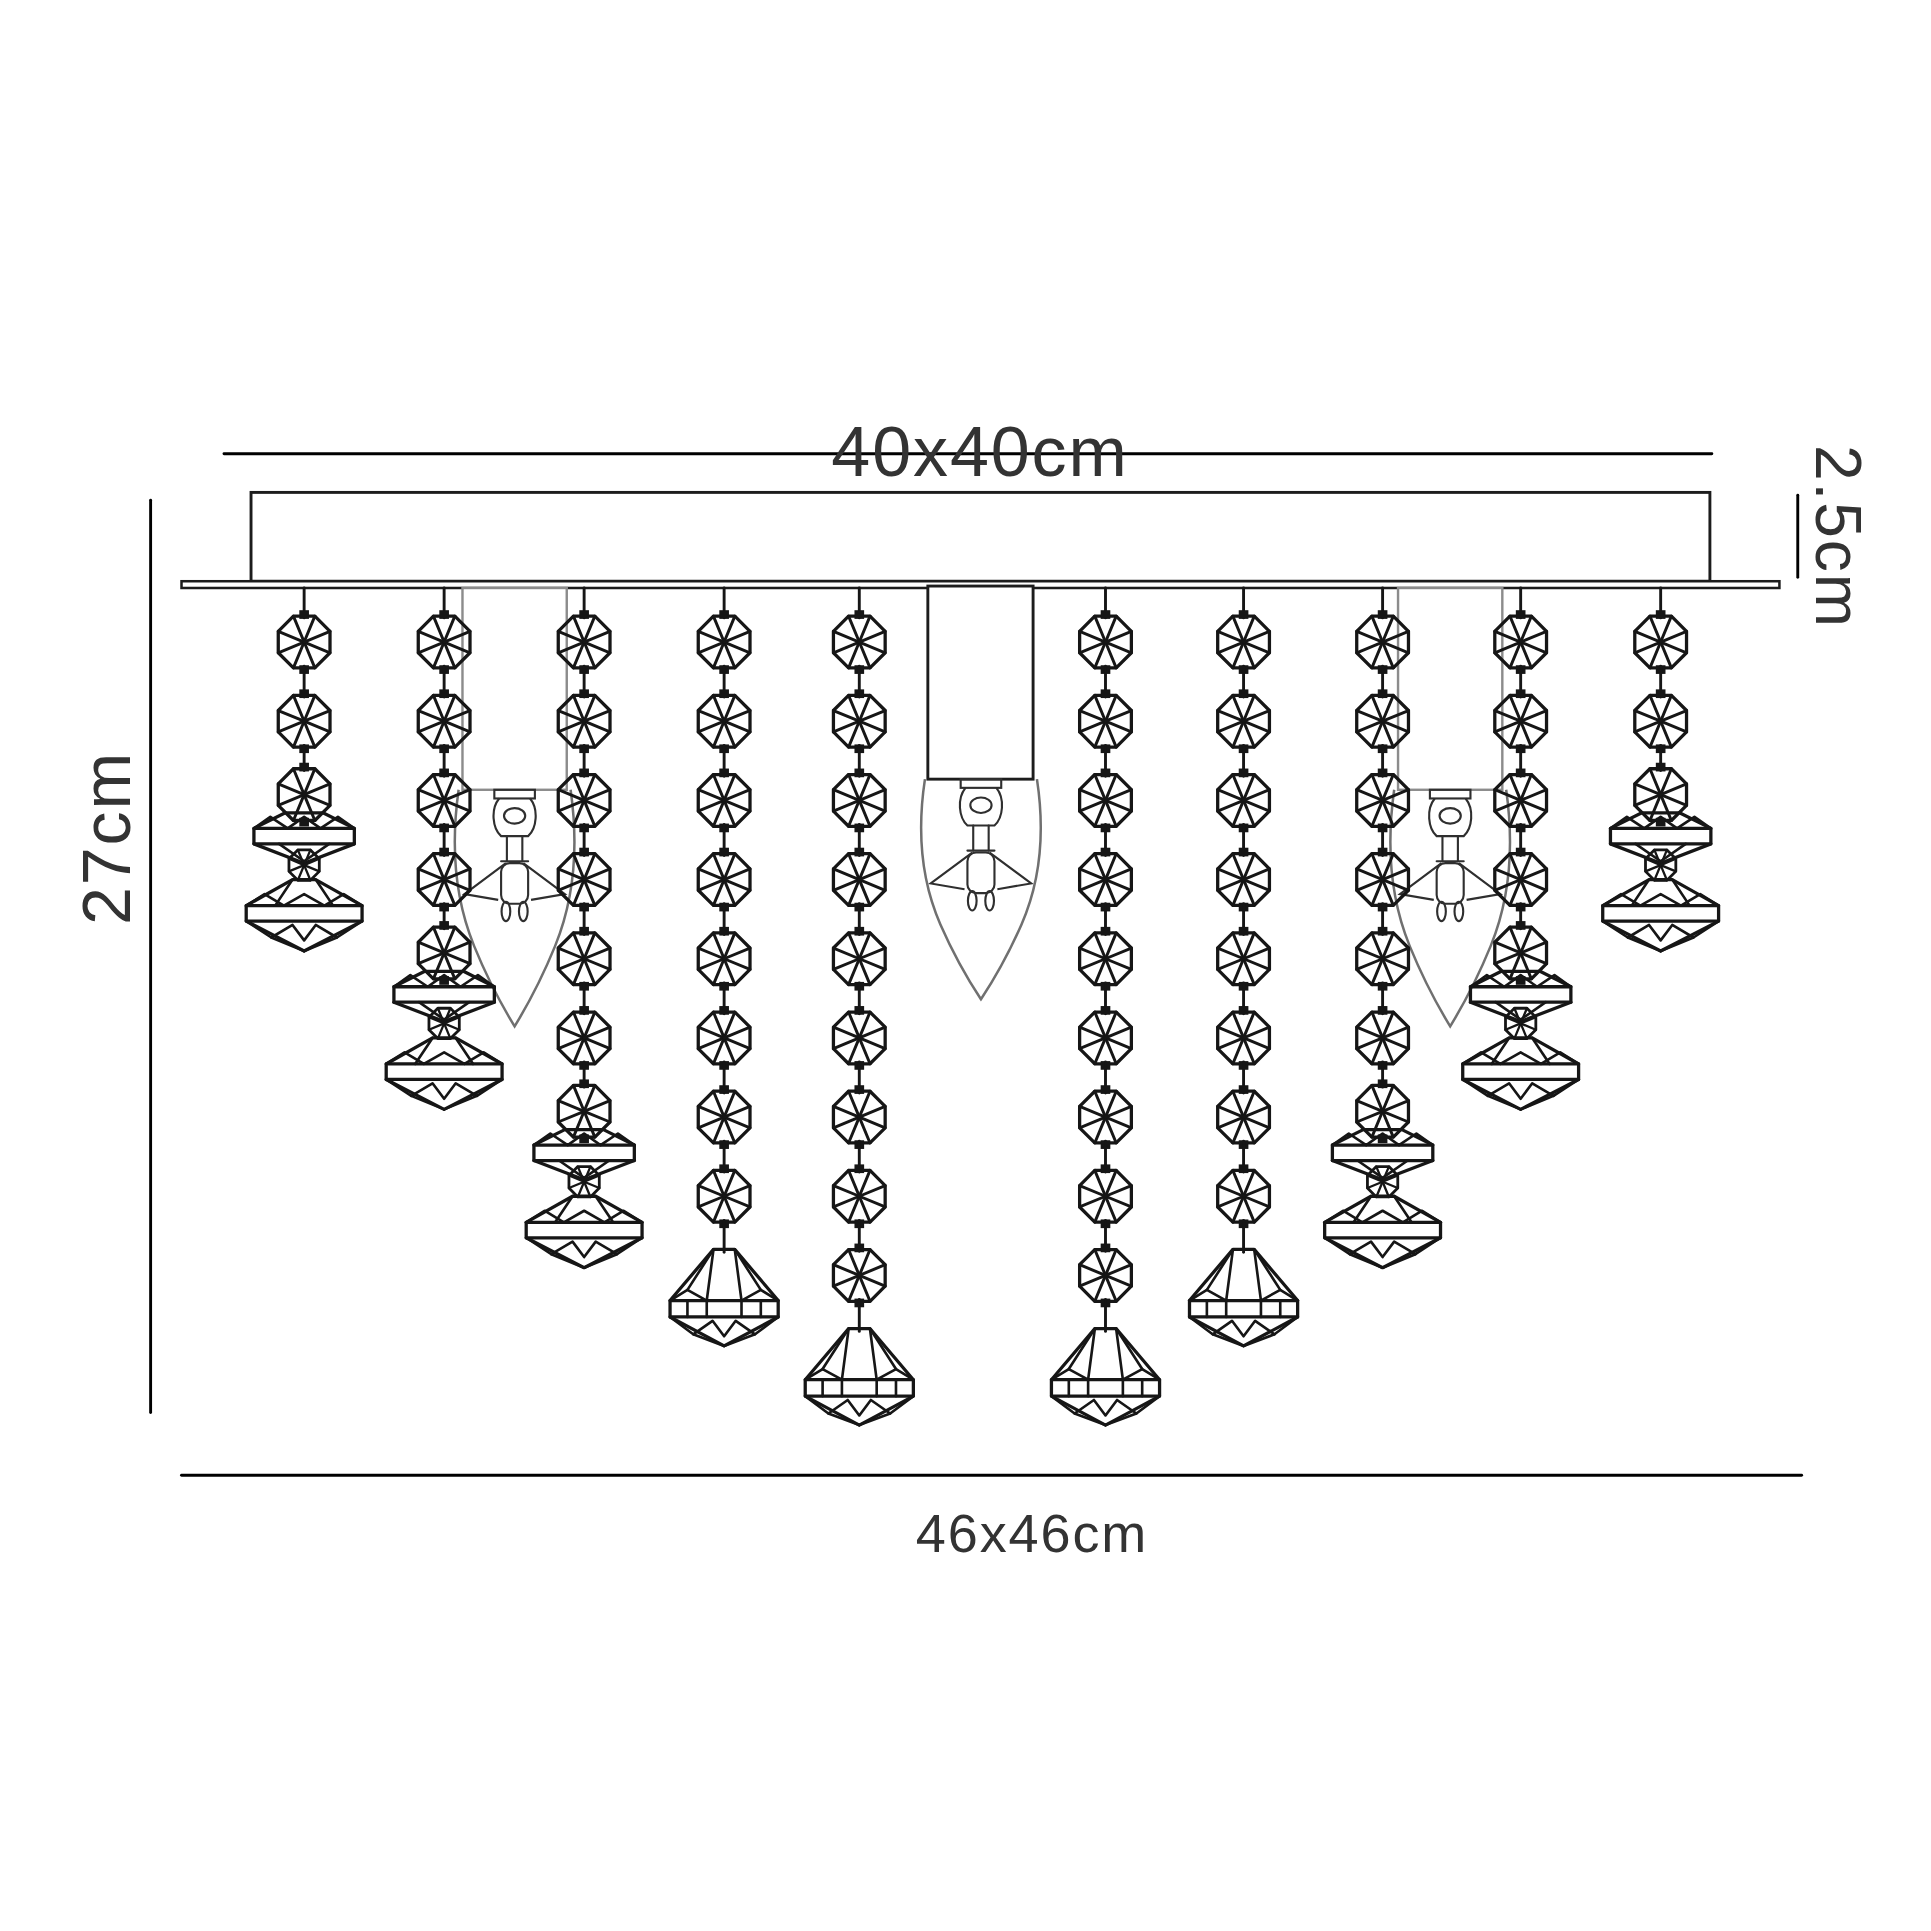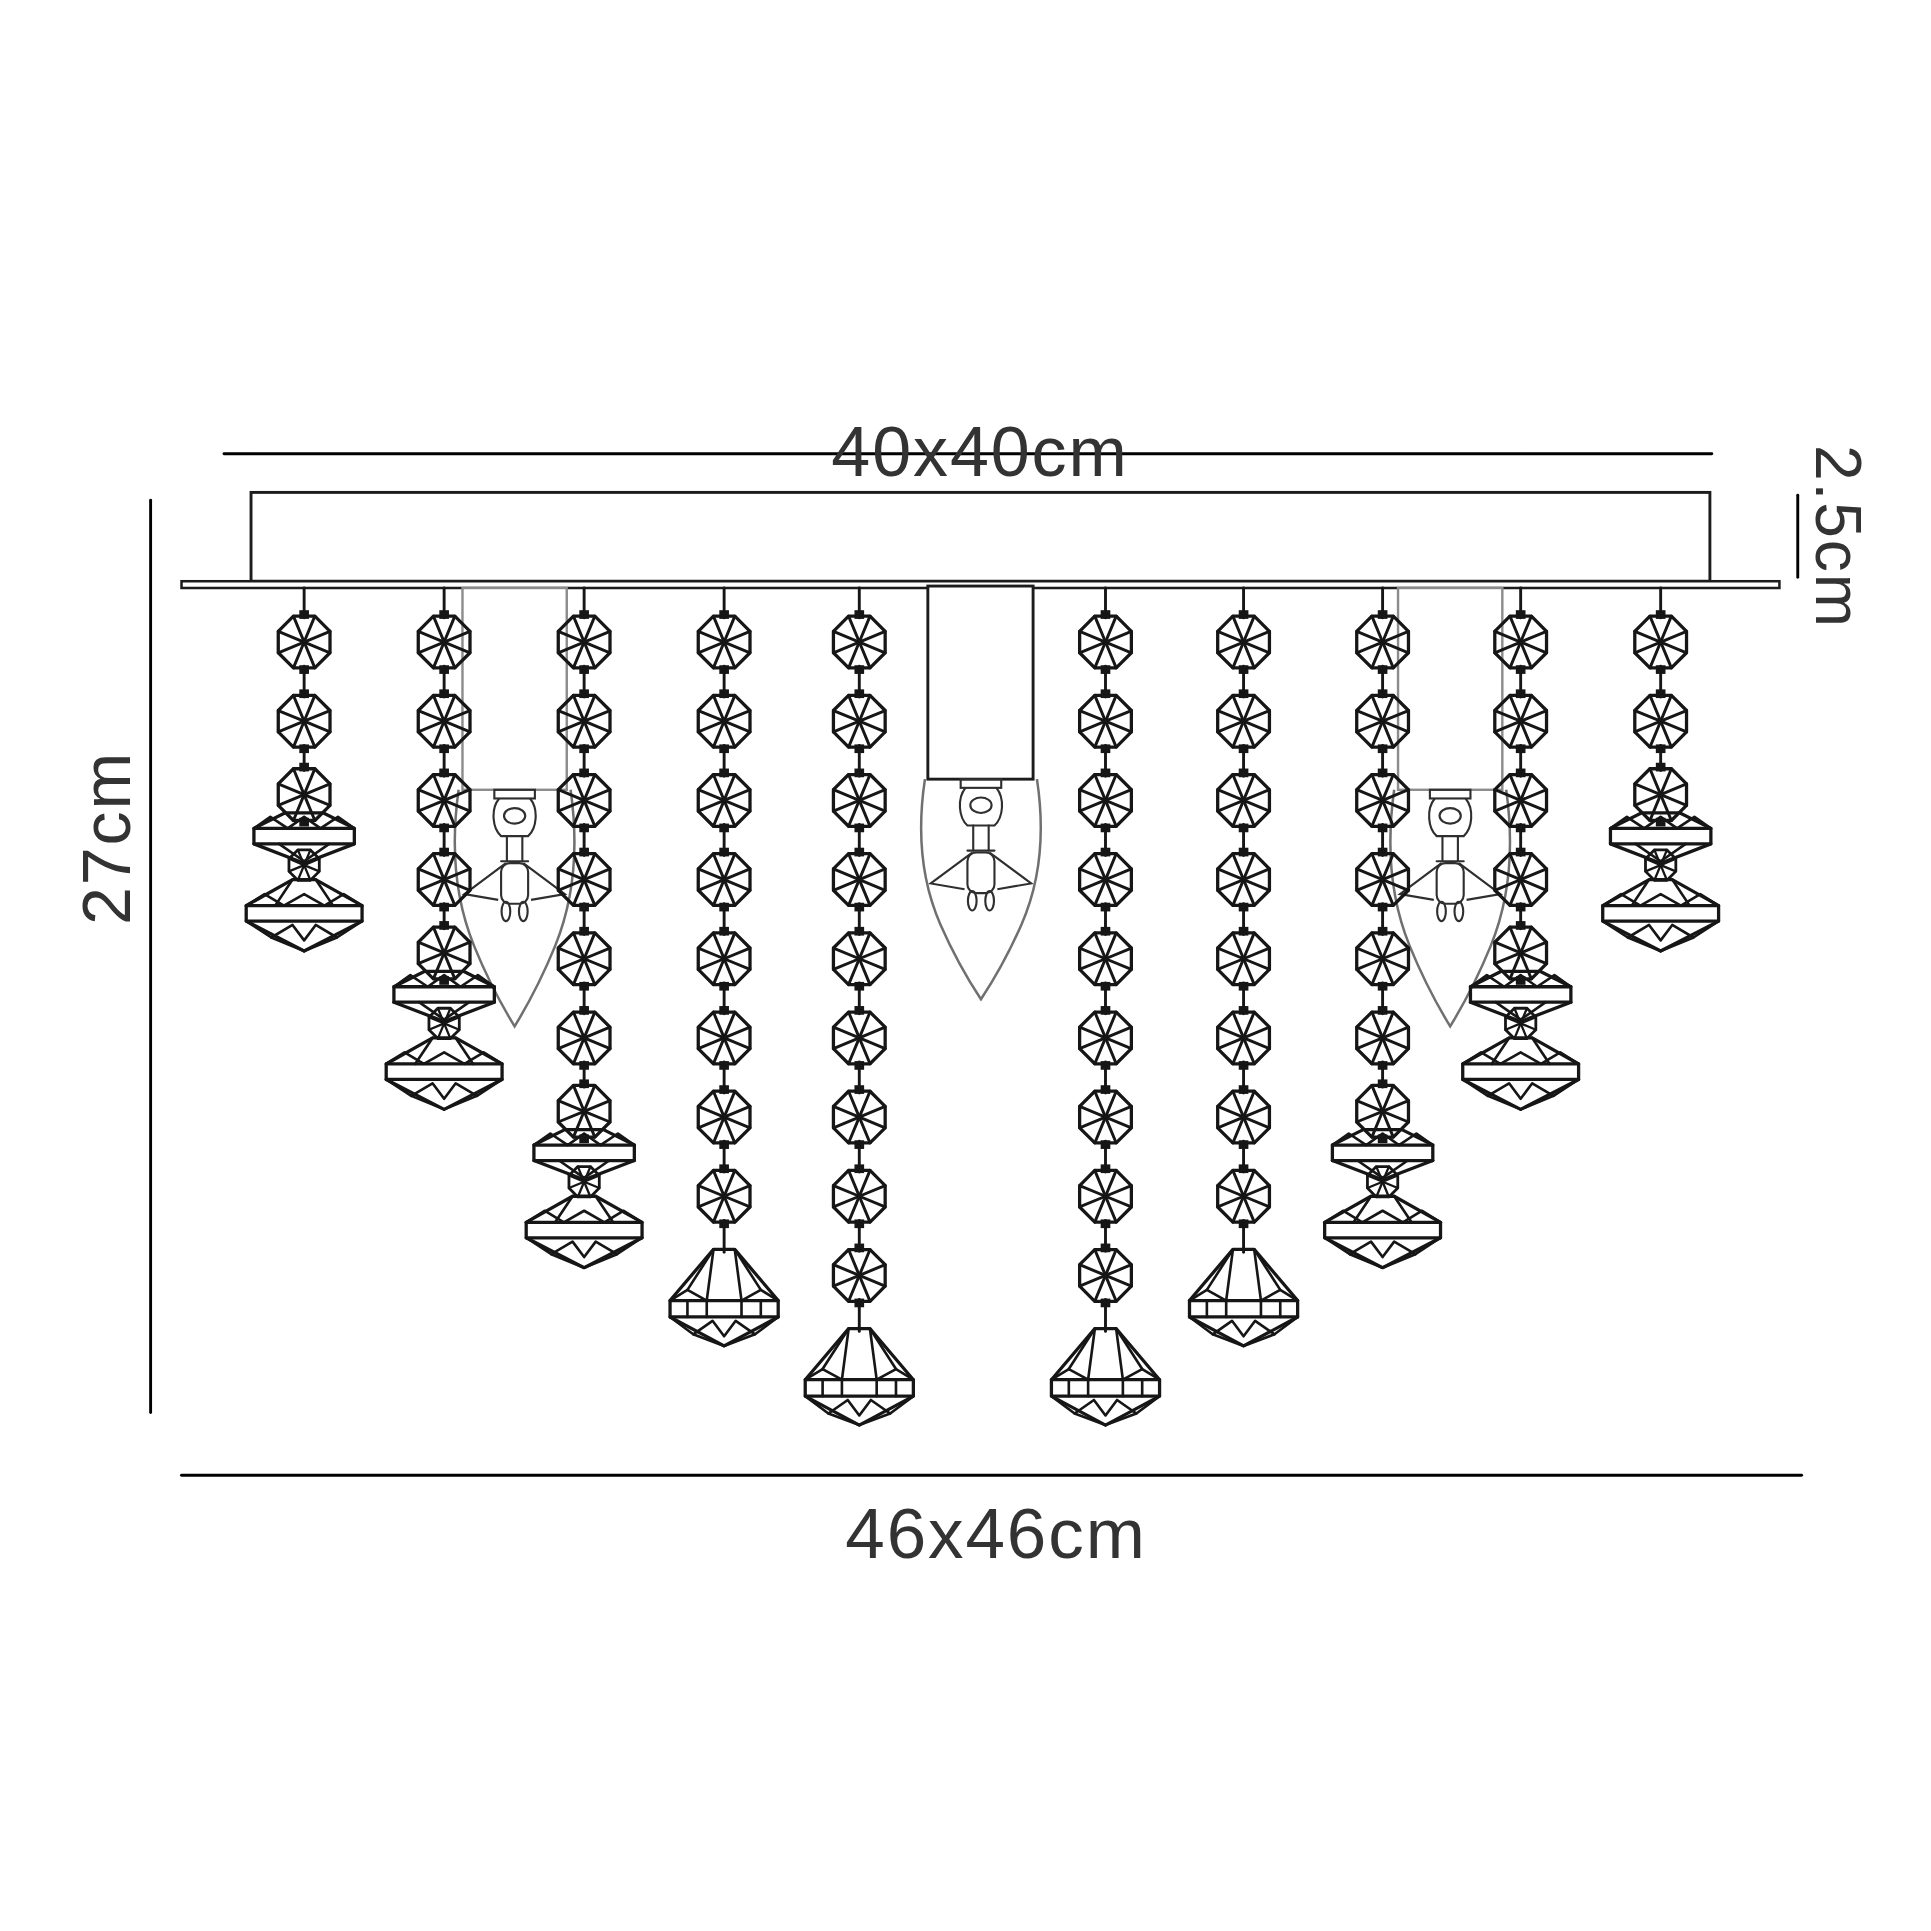--- a/index.html
+++ b/index.html
@@ -2,21 +2,21 @@
 <html><head>
 <meta charset="utf-8">
 <style>
   html,body{margin:0;padding:0;background:#fff;}
   .canvas{position:relative;width:1931px;height:1931px;background:#fff;overflow:hidden;
           font-family:"Liberation Sans",sans-serif;}
   .fig{position:absolute;left:0;top:0;}
   .dim-label{position:absolute;color:#333;font-weight:300;letter-spacing:1.9px;
              white-space:nowrap;transform:translate(-50%,-50%);}
   .lbl-top{left:980px;top:406px;font-size:70px;margin-top:46px;}
-  .lbl-bottom{left:996px;top:1533px;font-size:71px;}
+  .lbl-bottom{left:1032px;top:1533px;font-size:54px;}
   .lbl-left{left:106px;top:838px;font-size:68px;transform:translate(-50%,-50%) rotate(-90deg);}
   .lbl-right{left:1838px;top:537px;font-size:64px;transform:translate(-50%,-50%) rotate(90deg);}
 </style>
 </head>
 <body>
 
 <div class="canvas">
   <svg id="fig" class="fig" width="1931" height="1931" viewBox="0 0 2000 2000">
       <g>
         <line x1="232" y1="470" x2="1773" y2="470" stroke="#000000" stroke-width="3" stroke-linecap="round"></line>

